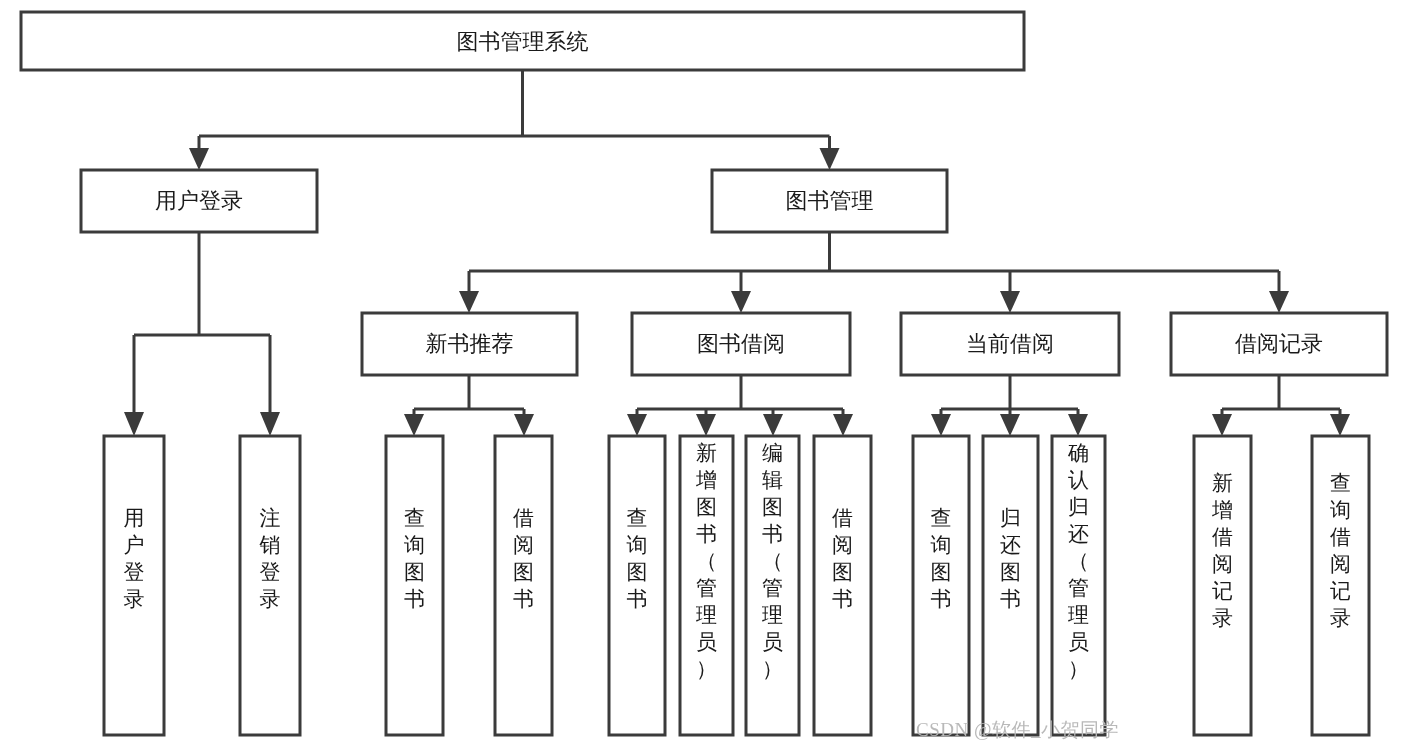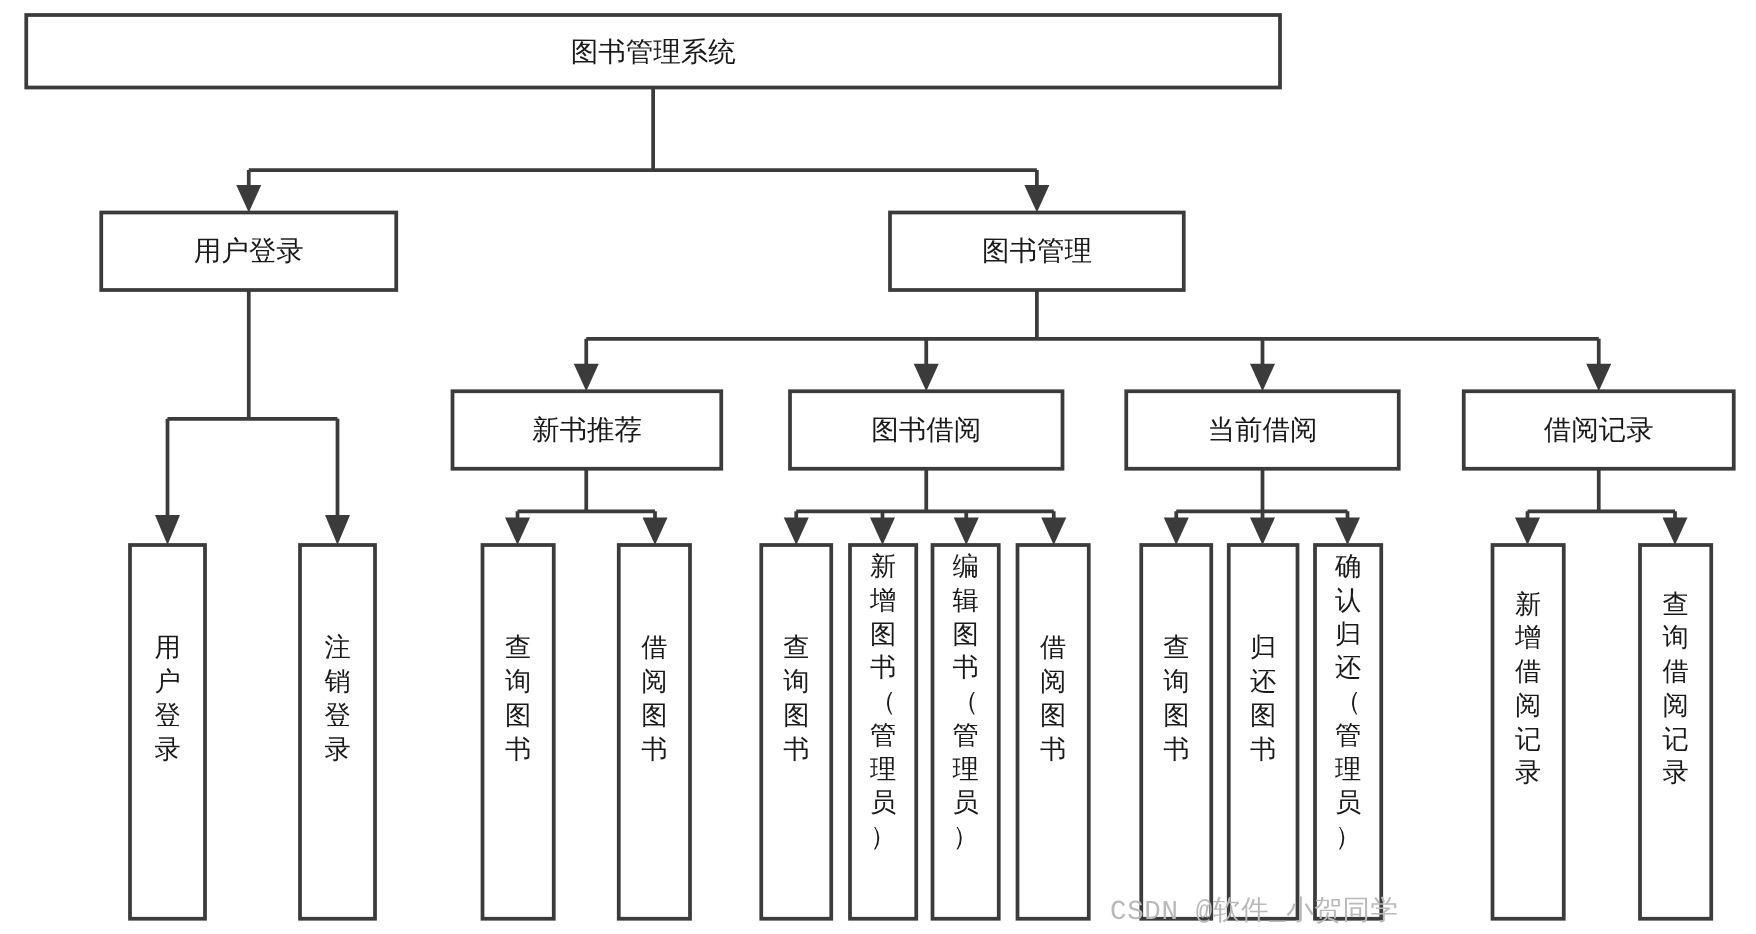--- a/index.html
+++ b/index.html
@@ -49,22 +49,22 @@
   .node-label-v {
     font-family: "DejaVu Sans", "Liberation Sans", sans-serif;
     font-size: 21px;
     fill: #1a1a1a;
     text-anchor: middle;
   }
   .watermark {
     position: absolute;
     right: 8px;
     bottom: 4px;
-    font-family: Liberation Mono, monospace;
-    font-size: 22px;
+    font-family: Liberation Serif, serif;
+    font-size: 19px;
     color: #b9b9b9;
     letter-spacing: 0.5px;
     white-space: nowrap;
     user-select: none;
   }
 </style>
 </head>
 <body>
 
 <div id="diagram-root">

